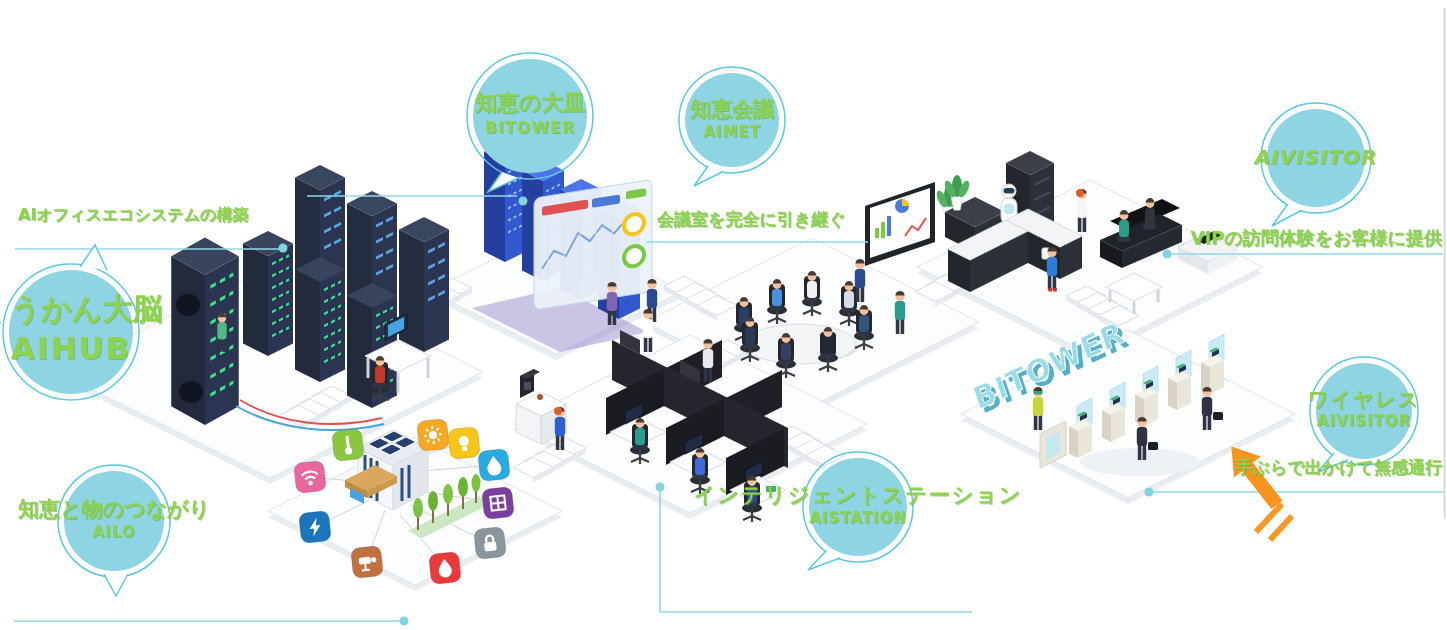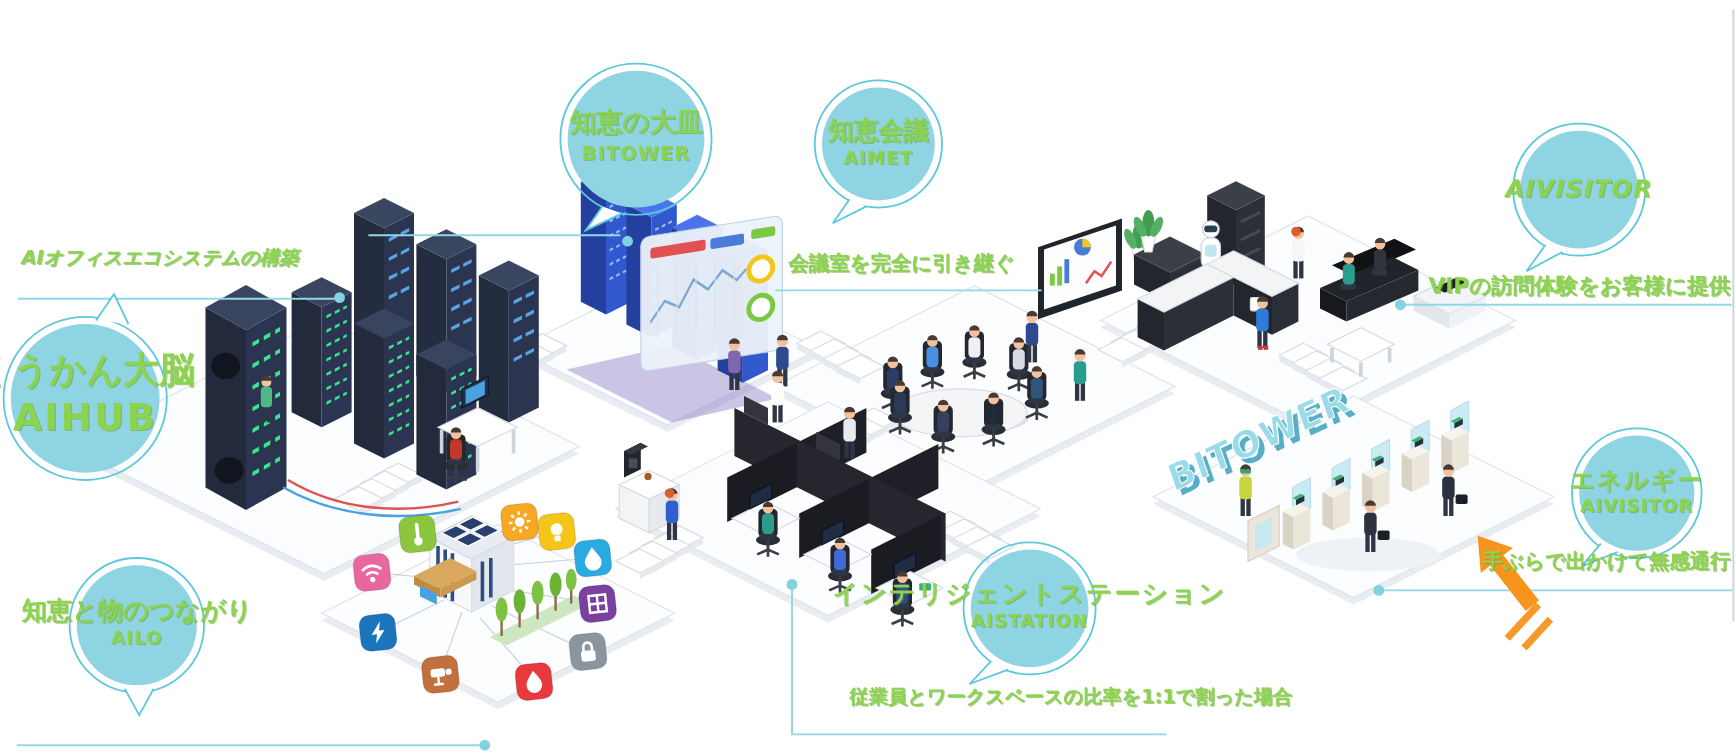--- a/index.html
+++ b/index.html
@@ -2,21 +2,21 @@
 <html><head>
 <meta charset="utf-8">
 <style>
   html,body{margin:0;padding:0;background:#fff;}
   .stage{position:relative;width:1447px;height:630px;background:#ffffff;overflow:hidden;
          font-family:"DejaVu Sans","Liberation Sans",sans-serif;}
   .scene-svg{position:absolute;left:0;top:0;}
   
   .note{position:absolute;color:#8cd34f;font-weight:bold;white-space:nowrap;
         text-shadow:1px 1px 0 rgba(96,156,46,.55);}
-  .n-aihub{left:18px;top:205px;font-size:16px;font-style:italic;}
+  .n-aihub{left:18px;top:205px;font-size:16px;}
   .n-aishow{left:305px;top:166px;font-size:17px;}
   .n-aimet{left:657px;top:208px;font-size:17px;}
   .n-aivisitor{right:5px;top:226px;font-size:18px;}
   .n-aiaccess{right:5px;top:456px;font-size:17px;}
   .n-ailo{left:16px;top:587px;font-size:17px;}
   .n-aistation{left:708px;top:571px;font-size:16px;}
   
   .blabel{position:absolute;transform:translate(-50%,-54%);text-align:center;color:#8cd34f;
           font-weight:bold;white-space:nowrap;line-height:1.3;
           text-shadow:1px 1px 0 rgba(96,156,46,.5);}
@@ -528,23 +528,22 @@
 </div>
 <div class="blabel b-ailo">
   <span class="jp">知恵と物のつながり</span>
   <span class="en">AILO</span>
 </div>
 <div class="blabel b-aistation">
   <span class="jp">インテリジェントステーション</span>
   <span class="en">AISTATION</span>
 </div>
 <div class="blabel b-aiaccess">
-  <span class="jp">エネルギー</span>
+  <span class="jp">ワイヤレス</span>
   <span class="en">AIVISITOR</span>
 </div>
 
 <div class="note n-aihub">AIオフィスエコシステムの構築</div>
 <div class="note n-aimet">会議室を完全に引き継ぐ</div>
 <div class="note n-aivisitor">VIPの訪問体験をお客様に提供</div>
 <div class="note n-aiaccess">手ぶらで出かけて無感通行</div>
-<div class="note n-aistation">従業員とワークスペースの比率を1:1で割った場合</div>
 
 </div>
 
 </body></html>

